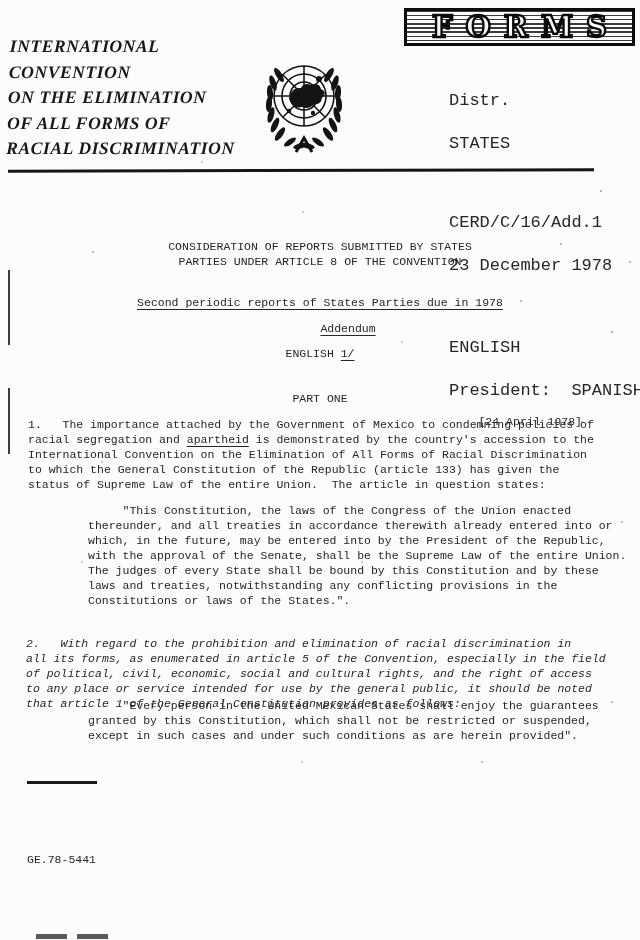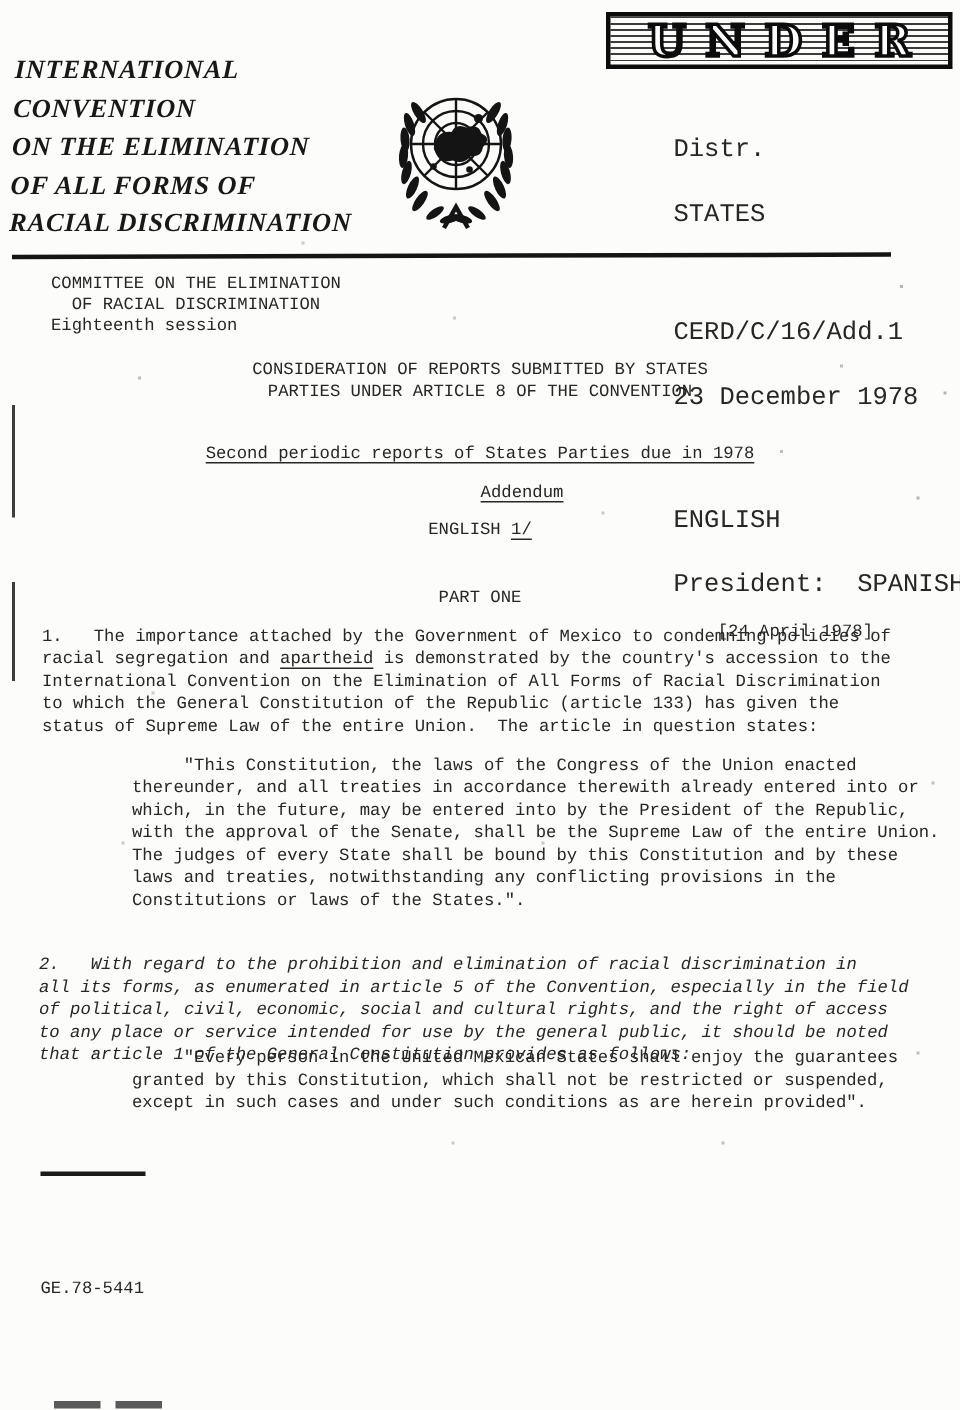--- a/index.html
+++ b/index.html
@@ -106,43 +106,40 @@
       <ellipse cx="73" cy="19" rx="8" ry="3" transform="rotate(122 73 19)"></ellipse>
       <ellipse cx="34" cy="86" rx="7" ry="2.6" transform="rotate(-35 34 86)"></ellipse>
       <ellipse cx="62" cy="86" rx="7" ry="2.6" transform="rotate(35 62 86)"></ellipse>
       <ellipse cx="44" cy="90" rx="7" ry="2.6" transform="rotate(-15 44 90)"></ellipse>
       <ellipse cx="52" cy="90" rx="7" ry="2.6" transform="rotate(15 52 90)"></ellipse>
       <path d="M40 96 L48 82 L56 96" stroke="#141414" stroke-width="3" fill="none"></path>
     </g>
   </svg>
 
   <div class="abs cerd-box">
-    <span class="cerd-text">UNDER</span>
+    <span class="cerd-text">FORMS</span>
   </div>
 
   <div class="abs distr-block mono">
     <div>Distr.</div>
     <div>STATES</div>
     <div class="gap6"></div>
     <div>CERD/C/16/Add.1</div>
     <div>23 December 1978</div>
     <div class="gap9"></div>
     <div>ENGLISH</div>
     <div>President:  SPANISH</div>
   </div>
 
   <div class="abs header-rule"></div>
 
   <div class="abs artifact" style="top:270px;height:75px;"></div>
   <div class="abs artifact" style="top:388px;height:66px;"></div>
   <div class="abs speckles"></div>
 
-  <div class="abs mono committee">COMMITTEE ON THE ELIMINATION
-  OF RACIAL DISCRIMINATION
-Eighteenth session</div>
 
   <div class="abs mono center-line" style="top:240px;line-height:14.5px;">CONSIDERATION OF REPORTS SUBMITTED BY STATES
 PARTIES UNDER ARTICLE 8 OF THE CONVENTION</div>
 
   <div class="abs mono center-line" style="top:295px;"><span class="u">Second periodic reports of States Parties due in 1978</span></div>
 
   <div class="abs mono center-line" style="top:321px;padding-left:28px;"><span class="u">Addendum</span></div>
 
   <div class="abs mono center-line" style="top:346px;"><span>ENGLISH </span><span class="u">1/</span></div>
 

